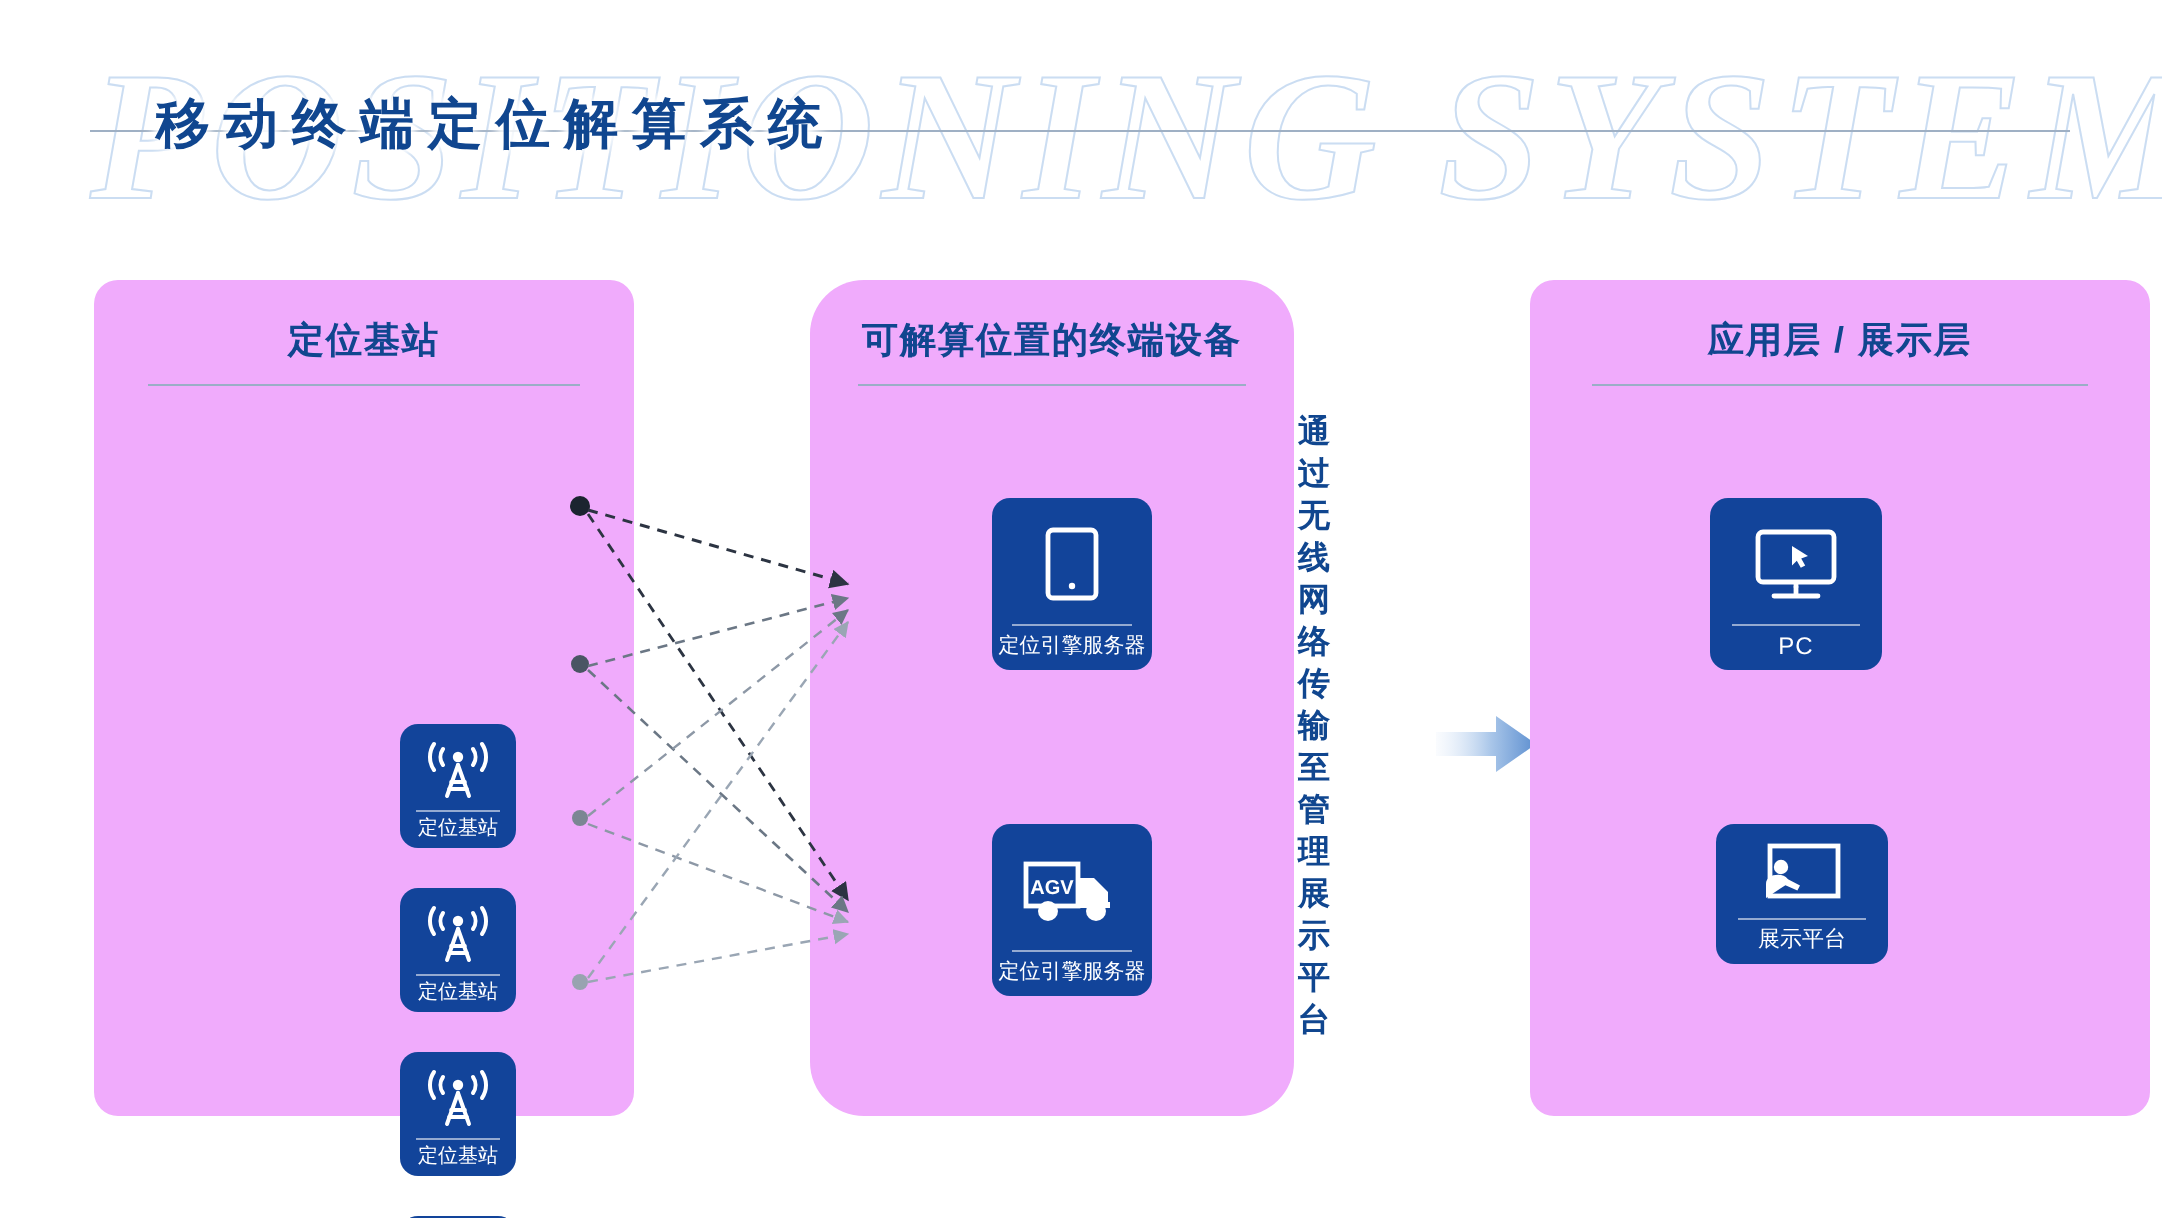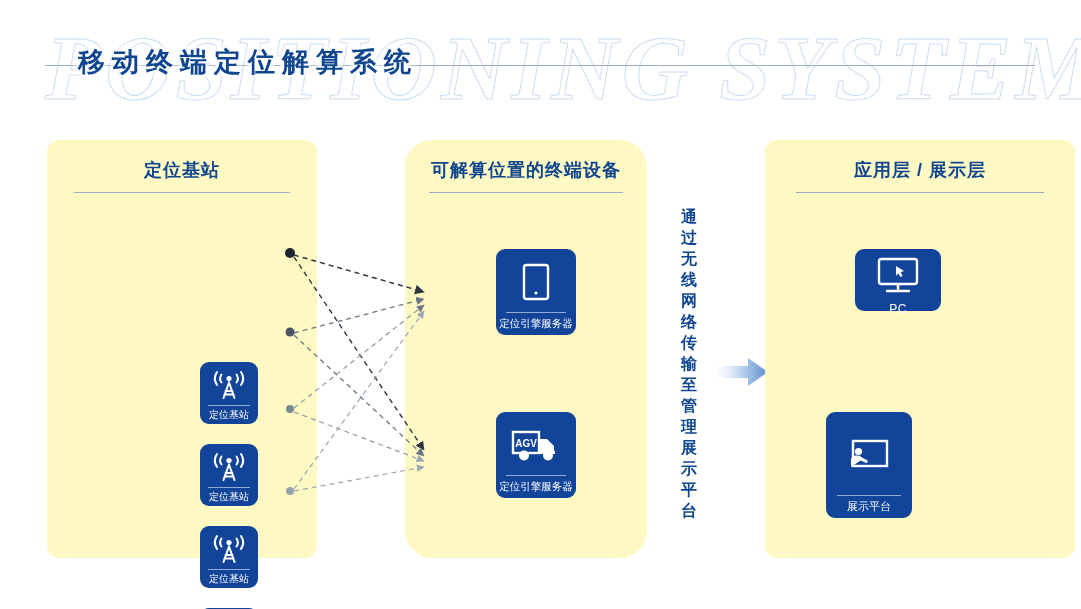--- a/index.html
+++ b/index.html
@@ -37,21 +37,21 @@
   #headline{
     position:absolute;left:78px;top:44px;
     font-size:27px;font-weight:700;letter-spacing:7px;
     color:#10468f;white-space:nowrap;
     text-shadow:0 0 6px #fff,0 0 6px #fff,0 0 4px #fff,0 0 10px #fff;
     text-align:right;
   }
   
   .panel{
     position:absolute;top:140px;height:418px;
-    background:#fef9c3;border-radius:12px;
+    background:#f0abfc;border-radius:12px;
   }
   #panel-stations{left:47px;width:270px;}
   #panel-terminals{left:405px;width:242px;border-radius:27px;}
   #panel-application{left:765px;width:270px;padding-left:40px;}
   .panel-title{
     position:absolute;left:0;top:18px;width:100%;
     text-align:center;font-size:18px;font-weight:700;
     color:#10468f;letter-spacing:1px;
   }
   .panel-rule{
@@ -81,31 +81,31 @@
   #card-bs-2{top:304px;}
   #card-bs-3{top:386px;}
   #card-bs-4{top:468px;}
   
   .card-md{width:80px;height:86px;padding-top:6px;}
   .card-md .cap{font-size:10.5px;line-height:16px;padding-bottom:4px;}
   .card-md .cap-sep{margin-bottom:2px;}
   #card-server{left:496px;top:249px;}
   #card-agv{left:496px;top:412px;}
   
-  #card-pc{left:855px;top:249px;width:86px;height:62px;padding-top:6px;}
+  #card-pc{left:855px;top:249px;width:86px;height:86px;padding-top:6px;}
   #card-pc .cap{font-size:12px;line-height:16px;padding-bottom:4px;letter-spacing:.5px;}
   #card-pc .cap-sep{margin-bottom:2px;}
-  #card-display{left:826px;top:412px;width:86px;height:106px;padding-top:6px;}
+  #card-display{left:858px;top:412px;width:86px;height:70px;padding-top:6px;}
   #card-display .cap{font-size:11px;line-height:16px;padding-bottom:4px;}
   #card-display .cap-sep{margin-bottom:2px;}
   
   #links{position:absolute;left:0;top:0;width:1081px;height:609px;pointer-events:none;}
   
   #vertical-text{
-    position:absolute;left:676px;top:206px;width:26px;
+    position:absolute;left:644px;top:206px;width:26px;
     font-size:16px;font-weight:700;color:#10468f;
     line-height:21px;text-align:center;letter-spacing:0;
     word-break:break-all;
   }
   
   #flow-arrow{position:absolute;left:718px;top:352px;width:52px;height:40px;}
   .agv-text{
     font-size:10px;font-weight:700;fill:#fff;
     font-family:"Liberation Sans","DejaVu Sans",sans-serif;
   }

